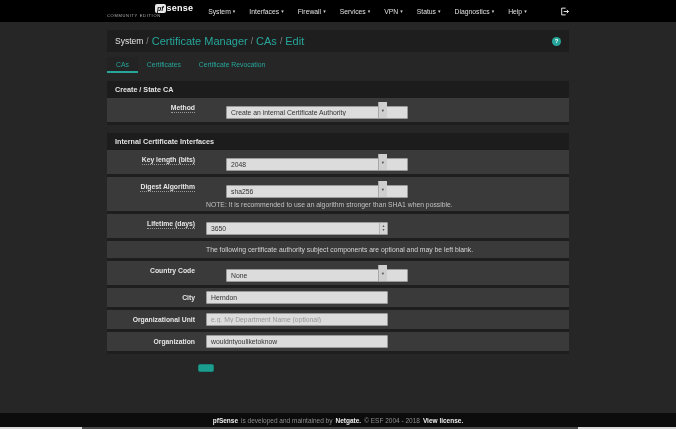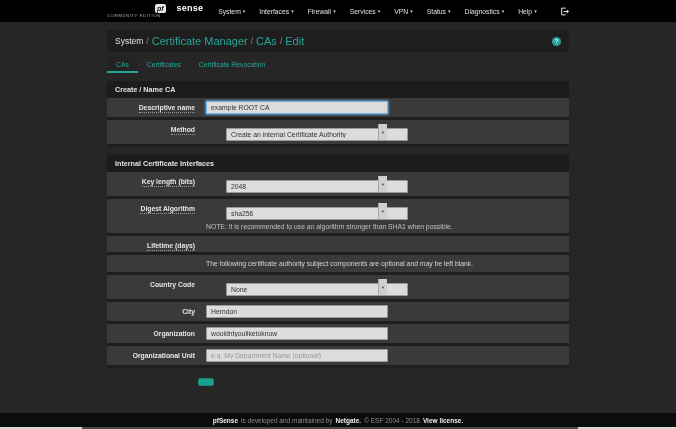--- a/index.html
+++ b/index.html
@@ -8,21 +8,21 @@
     background: #262626;
     font-family: "Liberation Sans", sans-serif;
     position: relative;
     overflow: hidden;
   }
 
   
   .navbar { height: 22px; background: #000; }
   .nav-inner { width: 462px; margin: 0 auto; height: 100%; display: flex; align-items: center; }
   .brand { display: flex; flex-direction: column; line-height: 1; margin-right: 8px; cursor: pointer; }
-  .brand-top { display: flex; align-items: center; gap: 11px; padding-left: 48px; }
+  .brand-top { display: flex; align-items: center; gap: 1px; padding-left: 48px; }
   .logo-box { background: #e8e8e8; color: #111; font-weight: bold; font-style: italic;
               font-size: 7px; padding: 1px 2px; border-radius: 2px; }
   .logo-text { color: #fff; font-weight: bold; font-size: 9px; letter-spacing: .2px; }
   .tagline { color: #b5b5b5; font-size: 4px; letter-spacing: .7px; margin-top: 1.5px; }
   .nav-menu { display: flex; flex: 1; }
   .nav-item { color: #e0e0e0; font-size: 6.8px; padding: 0 7px; display: flex; gap: 2px;
               align-items: center; cursor: pointer; white-space: nowrap; }
   .caret { font-size: 5px; color: #cfcfcf; line-height: 1; }
   .signout { margin-left: auto; display: flex; align-items: center; cursor: pointer; }
 
@@ -159,28 +159,22 @@
   </div>
 
   
   <div class="tabs">
     <span class="tab active">CAs</span>
     <span class="tab">Certificates</span>
     <span class="tab">Certificate Revocation</span>
   </div>
 
   
-  <div class="panel-heading">Create / Name CA</div>
-
-  <div class="form-row">
-    <div class="row-label u"><span>Descriptive name</span></div>
-    <div class="row-content">
-      <input class="text-input focused" value="example ROOT CA" style="">
-    </div>
-  </div>
+  <div class="panel-heading">Create / State CA</div>
+
 
   <div class="form-row">
     <div class="row-label u"><span>Method</span></div>
     <div class="row-content">
       <span class="select-wrap">
         <select class="ctrl-select">
           <option>Create an internal Certificate Authority</option>
         </select>
         <span class="select-arrow">▾</span>
       </span>
@@ -210,20 +204,29 @@
           <option>sha256</option>
         </select>
         <span class="select-arrow">▾</span>
       </span>
       <div class="note">NOTE: It is recommended to use an algorithm stronger than SHA1 when possible.</div>
     </div>
   </div>
 
   <div class="form-row">
     <div class="row-label u"><span>Lifetime (days)</span></div>
+    <div class="row-content">
+      <span class="num-wrap">
+        <input class="text-input" style="width: 100%;" value="3650">
+        <span class="spinner">
+          <span>▲</span>
+          <span>▼</span>
+        </span>
+      </span>
+    </div>
   </div>
 
 
   <div class="form-row">
     <div class="row-label"></div>
     <div class="row-content">
       <div class="static-text">The following certificate authority subject components are optional and may be left blank.</div>
     </div>
   </div>
 
@@ -241,30 +244,30 @@
 
 
   <div class="form-row">
     <div class="row-label"><span>City</span></div>
     <div class="row-content">
       <input class="text-input" value="Herndon" style="">
     </div>
   </div>
 
   <div class="form-row">
+    <div class="row-label"><span>Organizational Unit</span></div>
+    <div class="row-content">
+      <input class="text-input" placeholder="e.g. My Department Name (optional)" style="">
+    </div>
+  </div>
+
+  <div class="form-row">
     <div class="row-label"><span>Organization</span></div>
     <div class="row-content">
       <input class="text-input" value="wouldntyouliketoknow" style="">
-    </div>
-  </div>
-
-  <div class="form-row">
-    <div class="row-label"><span>Organizational Unit</span></div>
-    <div class="row-content">
-      <input class="text-input" placeholder="e.g. My Department Name (optional)" style="">
     </div>
   </div>
 
   
   <button class="save-btn">
     
     
   </button>
 
 </div>

